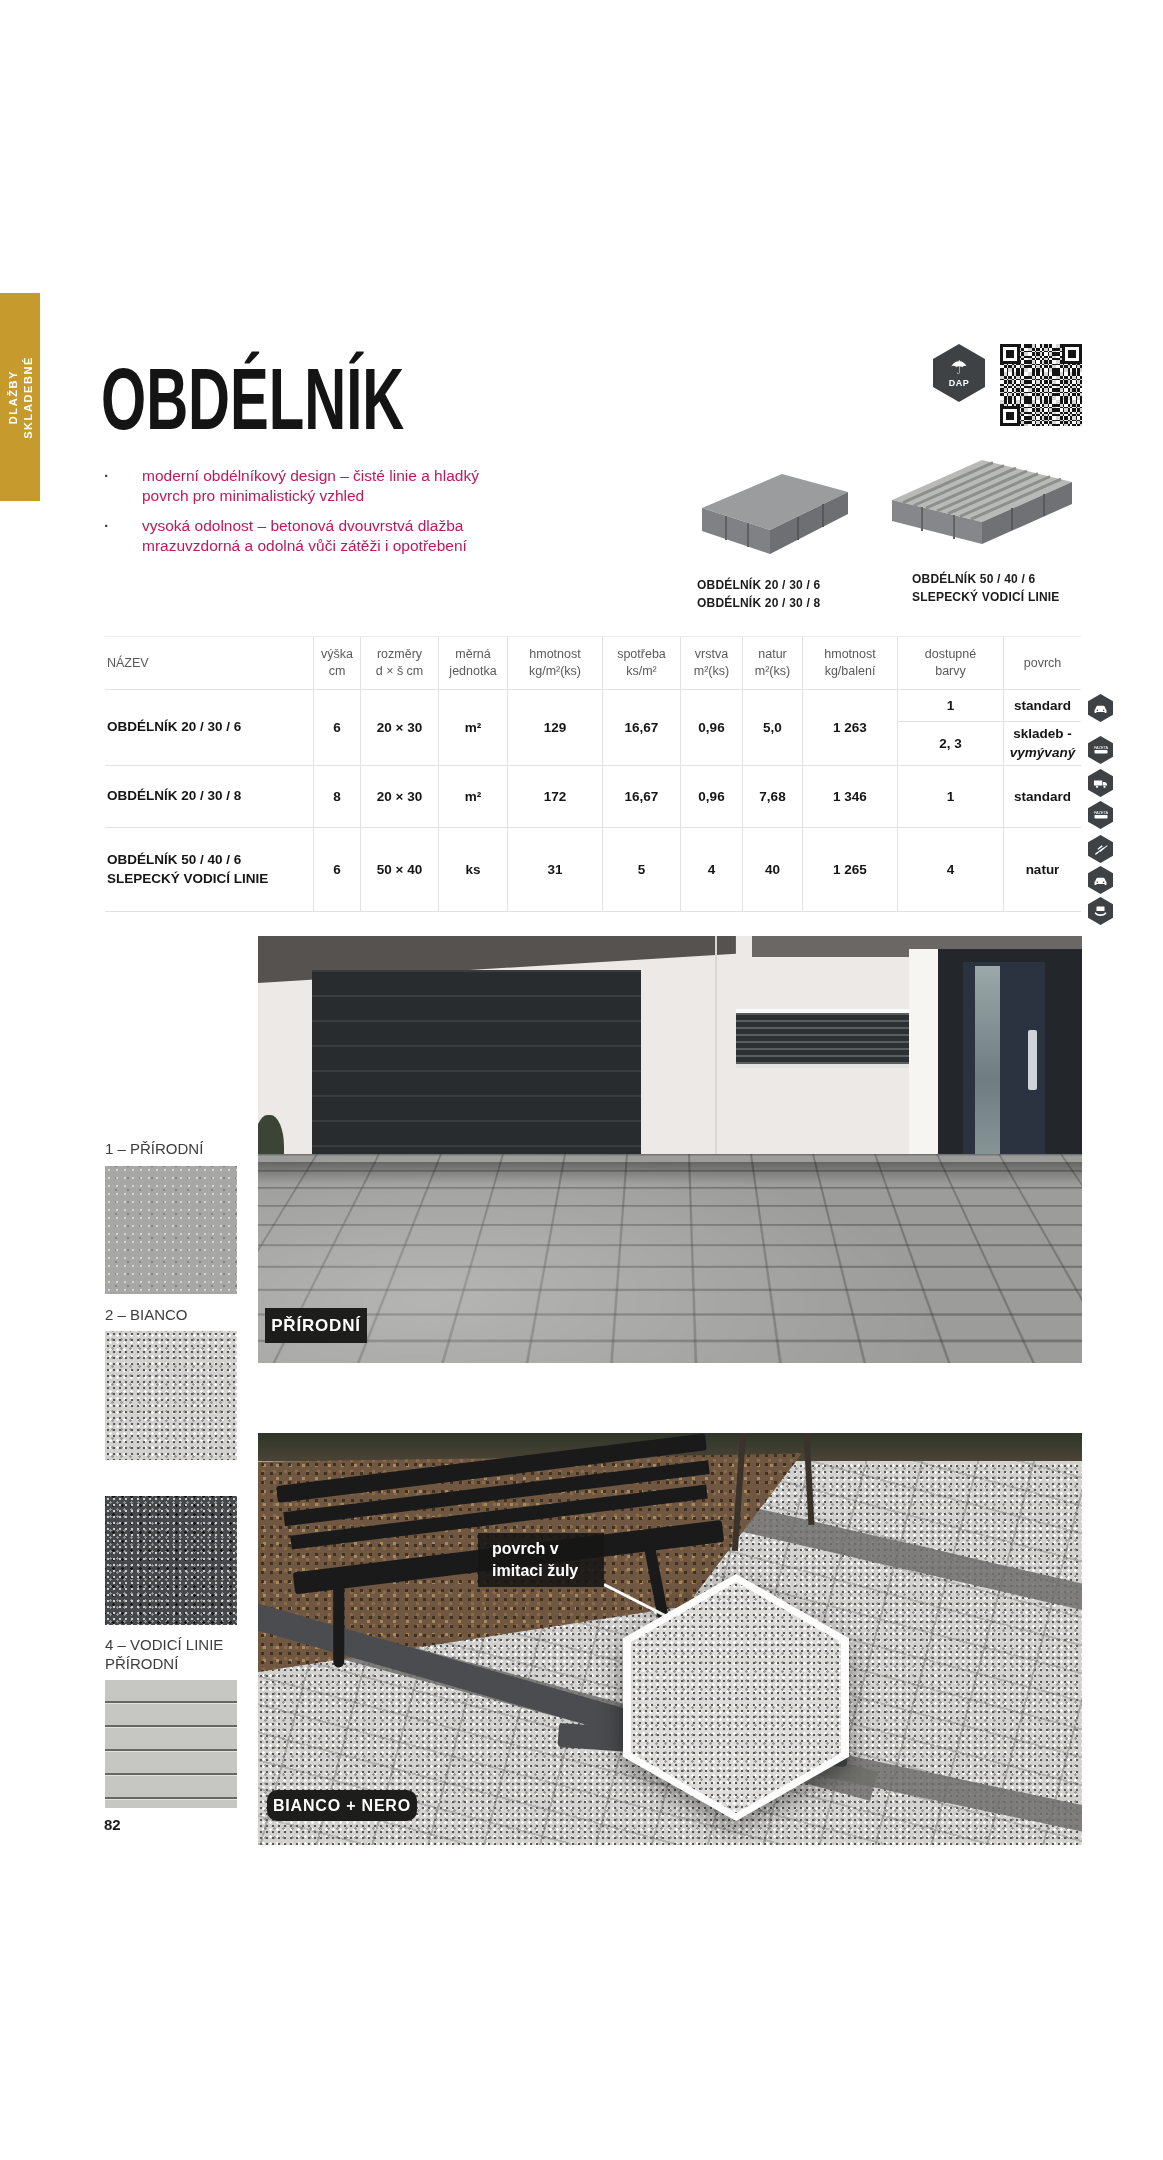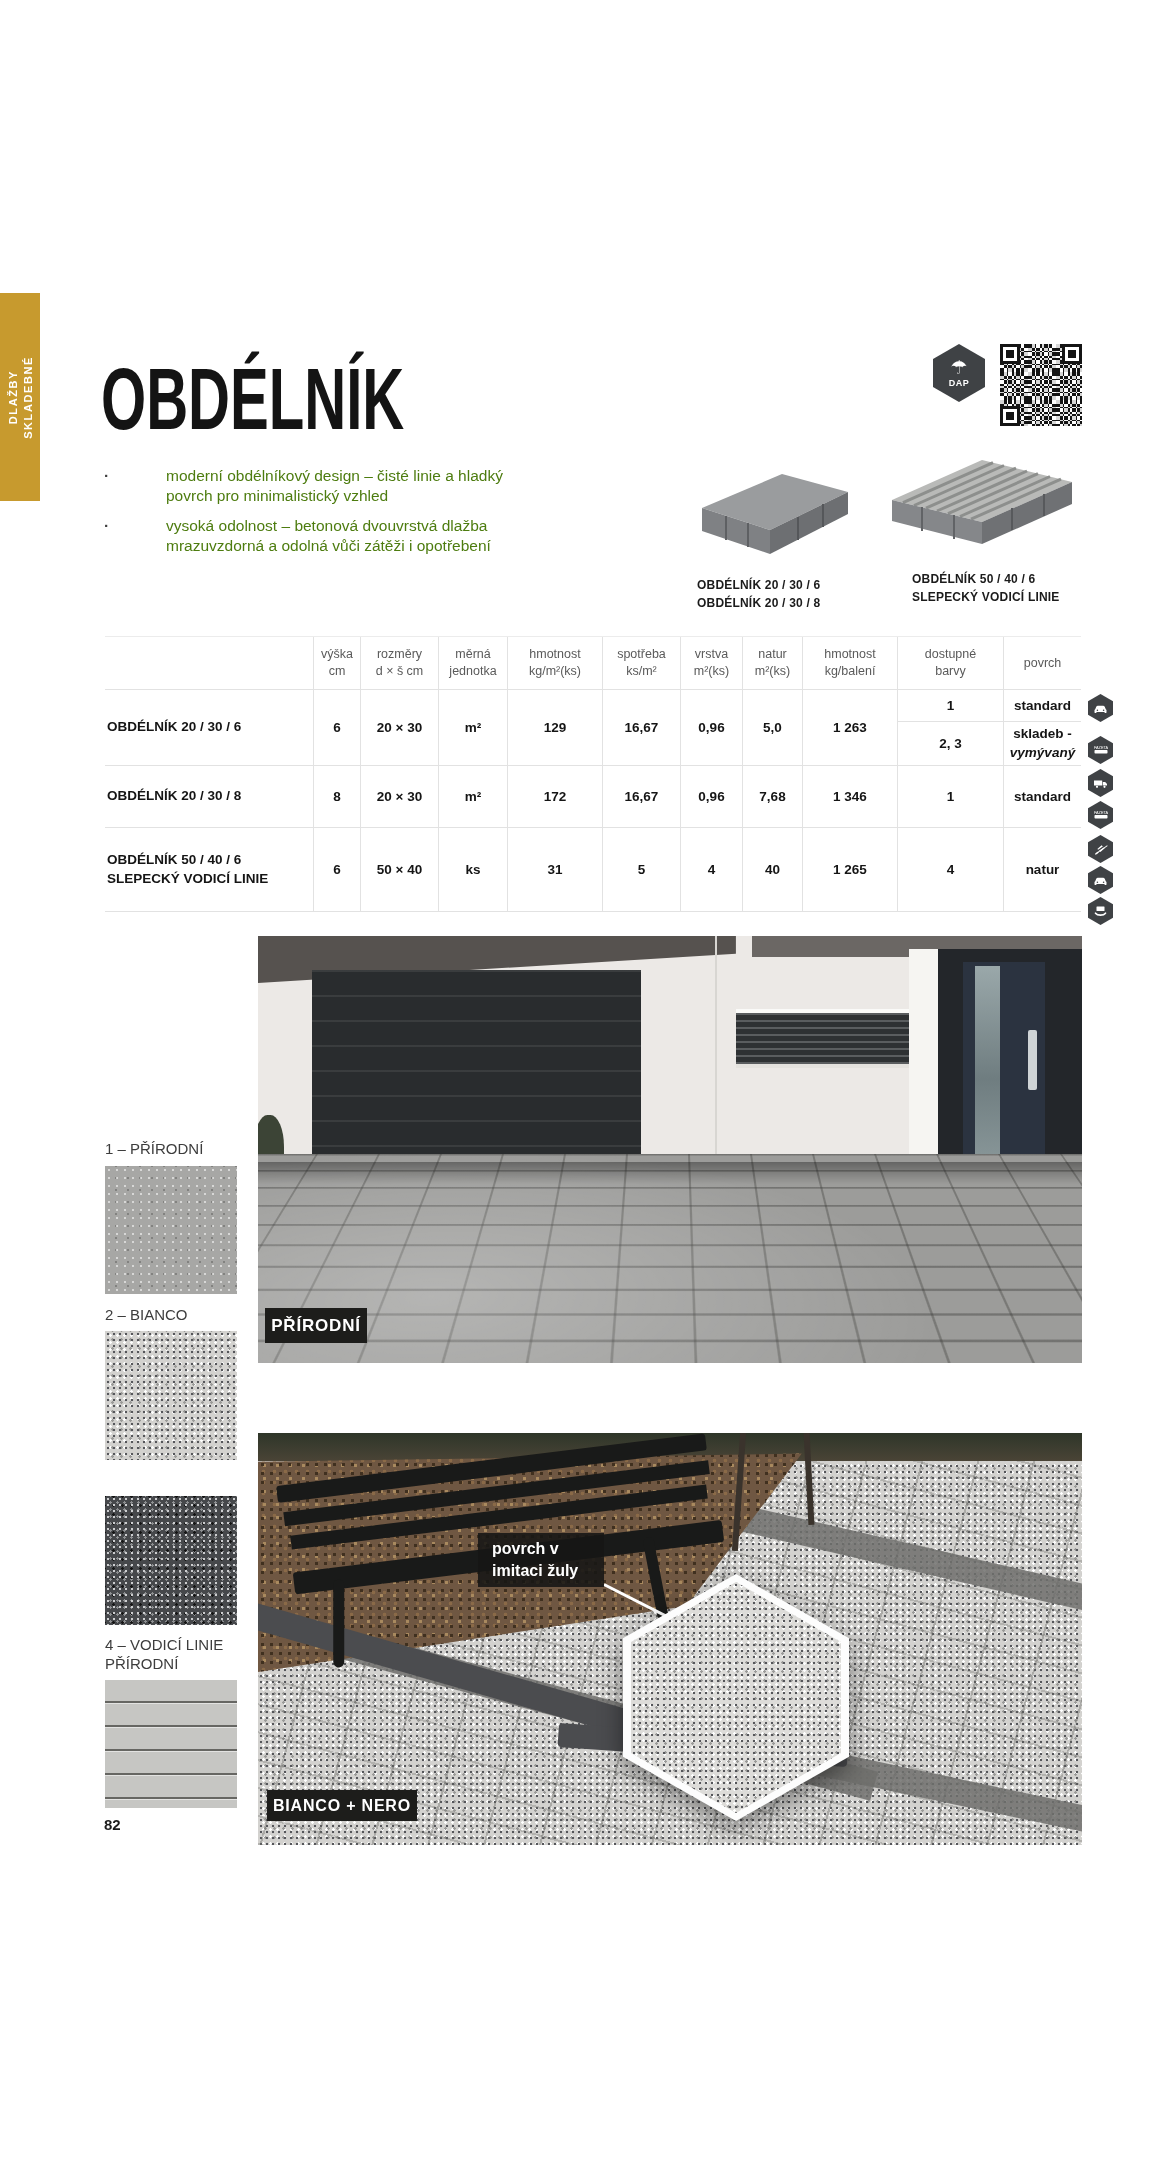--- a/index.html
+++ b/index.html
@@ -8,21 +8,21 @@
   
   .side-tab{position:absolute;left:0;top:293px;width:40px;height:208px;background:#c79a2e;
             display:flex;flex-direction:row;align-items:center;justify-content:center;gap:3px;}
   .side-tab span{writing-mode:vertical-rl;transform:rotate(180deg);color:#fff;font-weight:bold;
             font-size:11px;letter-spacing:1.6px;}
   
   .title{position:absolute;left:101px;top:348px;font-size:88px;font-weight:bold;color:#141414;
          transform:scaleX(0.66);transform-origin:left center;white-space:nowrap;letter-spacing:0;}
   
   .bullets{position:absolute;left:101px;top:466px;width:405px;}
-  .bullet{display:flex;margin-bottom:9px;color:#4d7c0f;font-size:15.5px;line-height:1.32;gap:24px;}
+  .bullet{display:flex;margin-bottom:9px;color:#be185d;font-size:15.5px;line-height:1.32;}
   .bullet .mk{width:38px;flex:0 0 38px;text-align:left;padding-left:3px;color:#3f3f3f;}
   .bullet .mk::before{content:"·";font-weight:bold;}
   
   .hexclip{clip-path:polygon(50% 0%,100% 26%,100% 74%,50% 100%,0% 74%,0% 26%);}
   .dap{position:absolute;left:933px;top:344px;width:52px;height:58px;background:#3f4245;
        display:flex;flex-direction:column;align-items:center;justify-content:center;color:#fff;}
   .dap .um{font-size:19px;line-height:1;font-family:"DejaVu Sans",sans-serif;}
   .dap .lb{font-size:9px;font-weight:bold;letter-spacing:.5px;margin-top:1px;}
   .qr{position:absolute;left:998px;top:342px;width:86px;height:86px;background:#fff;padding:0;}
   .qr-bits{position:absolute;inset:2px;
@@ -208,20 +208,23 @@
       <path d="M130 58 130 80 M162 44 162 66" stroke="#57595c" stroke-width="2" fill="none"></path>
     </svg>
     <div class="cap" style="padding-left:42px;margin-top:8px;">
       <div>OBDÉLNÍK 50 / 40 / 6</div>
       <div>SLEPECKÝ VODICÍ LINIE</div>
     </div>
   </div>
 
   <div class="spec">
 
+    <div class="th first" style="grid-column:1;grid-row:1">
+        <span>NÁZEV</span>
+      </div>
     <div class="th vline" style="grid-column:2;grid-row:1">
         <span>výška</span>
         <span>cm</span>
       </div>
     <div class="th vline" style="grid-column:3;grid-row:1">
         <span>rozměry</span>
         <span>d × š cm</span>
       </div>
     <div class="th vline" style="grid-column:4;grid-row:1">
         <span>měrná</span>
@@ -457,21 +460,21 @@
     </div>
     <div class="cline"></div>
     <div class="hexwrap">
       <div class="hex-out hexclip"></div>
       <div class="hex-in hexclip spk-light" style="background-color:#dddcd9;"></div>
     </div>
     <div class="callout">
       <span>povrch v</span>
       <span>imitaci žuly</span>
     </div>
-    <div class="tagbox" style="left:9px;top:357px;width:150px;height:31px;font-size:16px;">
+    <div class="tagbox" style="left:9px;top:357px;width:150px;height:31px;font-size:16px;border-radius:10px;">
       <span>BIANCO + NERO</span>
     </div>
   </div>
 
   <div class="swl" style="top:1140px;">1 – PŘÍRODNÍ</div>
   <div class="swt spk-nat" style="top:1166px;height:128px;"></div>
 
   <div class="swl" style="top:1306px;">2 – BIANCO</div>
   <div class="swt spk-light" style="top:1331px;height:129px;"></div>
 

